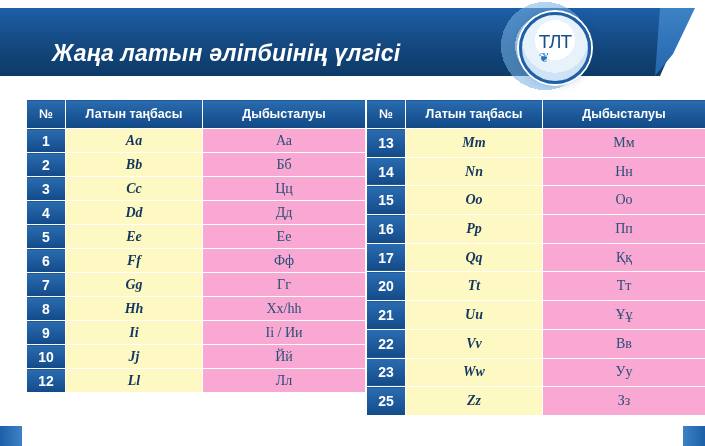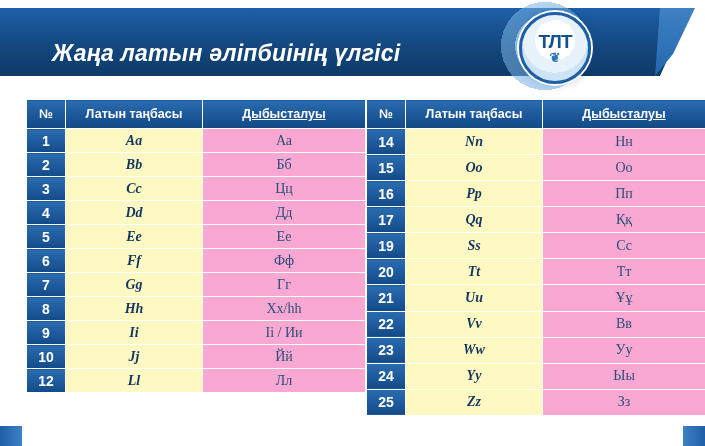--- a/index.html
+++ b/index.html
@@ -84,25 +84,24 @@
     background: radial-gradient(circle at 50% 38%, #ffffff 0 38%, #e8f2fb 38% 62%, #cfe3f6 62% 100%);
     border: 3px solid #1f5fa6;
     box-shadow: 0 0 0 2px #ffffff, 0 0 10px rgba(20,70,130,0.35);
     overflow: hidden;
   }
   .emblem-inner {
     position: absolute;
     left: 50%;
     top: 50%;
     transform: translate(-50%, -50%);
-    text-align: center;
     color: #1d5fa8;
     font-size: 9px;
     line-height: 1.05;
-    font-weight: bold;
+    font-weight: normal;
   }
   .emblem-mark {
     font-size: 19px;
     line-height: 20px;
     color: #16518f;
     letter-spacing: -1px;
   }
   .emblem-wings {
     font-size: 13px;
     color: #2b75bb;
@@ -165,21 +164,21 @@
     font-family: "Liberation Serif", serif;
     width: 158px;
   }
   tr.empty td {
     border: none;
     background: #ffffff;
     height: 17px;
   }
   .col-head-num { width: 34px; }
   .col-head-latin { width: 132px; }
-  .col-head-sound { width: 158px; text-decoration: underline; }
+  .col-head-sound { width: 158px; }
 
   
   .bottom-left {
     position: absolute;
     left: 0;
     bottom: 0;
     width: 22px;
     height: 20px;
     background: linear-gradient(90deg, #1d5fa8, #3d82c4);
   }
@@ -290,70 +289,65 @@
     <table class="alpha right">
       <thead>
         <tr>
           <th class="col-head-num">№</th>
           <th class="col-head-latin">Латын таңбасы</th>
           <th class="col-head-sound">Дыбысталуы</th>
         </tr>
       </thead>
       <tbody>
         <tr>
+          <td class="num">13</td>
+          <td class="latin">Mm</td>
+          <td class="sound">Мм</td>
+        </tr>
+        <tr>
           <td class="num">14</td>
           <td class="latin">Nn</td>
           <td class="sound">Нн</td>
         </tr>
         <tr>
           <td class="num">15</td>
           <td class="latin">Oo</td>
           <td class="sound">Оо</td>
         </tr>
         <tr>
           <td class="num">16</td>
           <td class="latin">Pp</td>
           <td class="sound">Пп</td>
         </tr>
         <tr>
           <td class="num">17</td>
           <td class="latin">Qq</td>
           <td class="sound">Ққ</td>
         </tr>
         <tr>
-          <td class="num">19</td>
-          <td class="latin">Ss</td>
-          <td class="sound">Сс</td>
-        </tr>
-        <tr>
           <td class="num">20</td>
           <td class="latin">Tt</td>
           <td class="sound">Тт</td>
         </tr>
         <tr>
           <td class="num">21</td>
           <td class="latin">Uu</td>
           <td class="sound">Ұұ</td>
         </tr>
         <tr>
           <td class="num">22</td>
           <td class="latin">Vv</td>
           <td class="sound">Вв</td>
         </tr>
         <tr>
           <td class="num">23</td>
           <td class="latin">Ww</td>
           <td class="sound">Уу</td>
         </tr>
         <tr>
-          <td class="num">24</td>
-          <td class="latin">Yy</td>
-          <td class="sound">Ыы</td>
-        </tr>
-        <tr>
           <td class="num">25</td>
           <td class="latin">Zz</td>
           <td class="sound">Зз</td>
         </tr>
       </tbody>
     </table>
 
   </div>
 
   <div class="bottom-left"></div>

